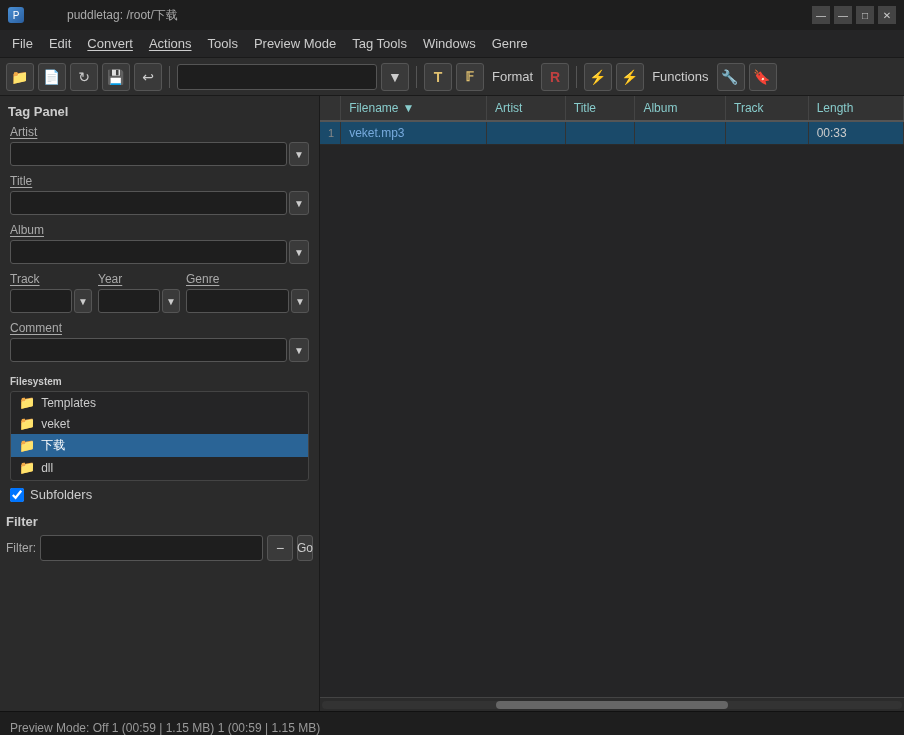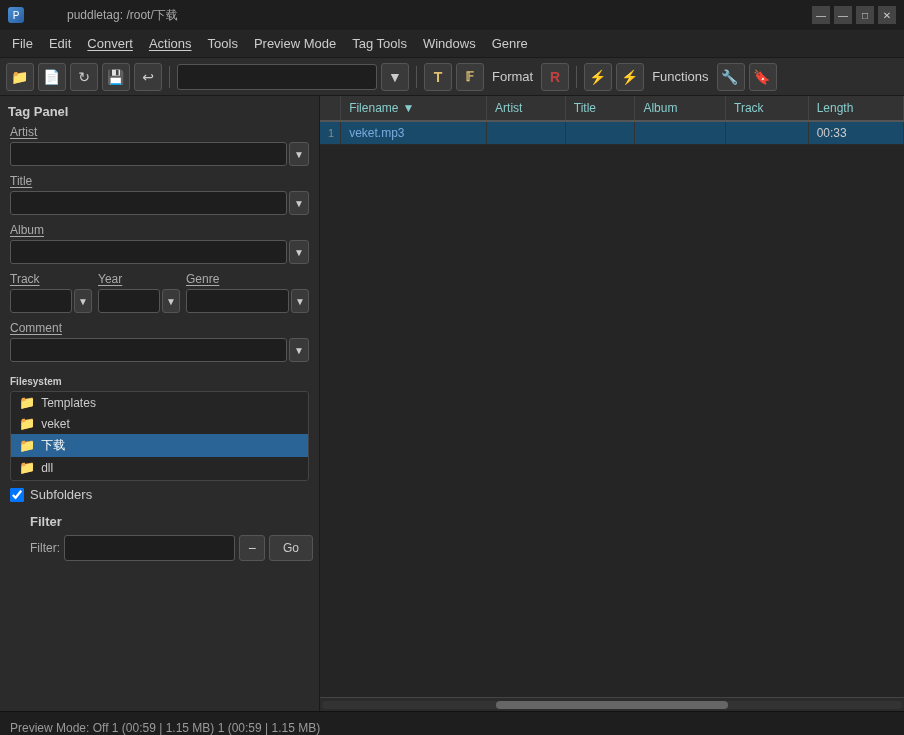--- a/index.html
+++ b/index.html
@@ -276,21 +276,20 @@
       padding: 6px 10px;
     }
     .checkbox {
       width: 14px;
       height: 14px;
       cursor: pointer;
     }
 
     .filter-section {
       padding: 6px 6px 4px;
-      margin-left: 24px;
     }
     .filter-title {
       font-size: 13px;
       color: #ccc;
       font-weight: bold;
       margin-bottom: 6px;
     }
     .filter-row {
       display: flex;
       align-items: center;
@@ -318,21 +317,21 @@
       border: 1px solid #555;
       color: #ccc;
       font-size: 14px;
       cursor: pointer;
       display: flex;
       align-items: center;
       justify-content: center;
       border-radius: 3px;
     }
     .filter-go {
-      width: 44px;
+      width: 16px;
       height: 26px;
       background: #3a3a3a;
       border: 1px solid #555;
       color: #ccc;
       font-size: 12px;
       cursor: pointer;
       display: flex;
       align-items: center;
       justify-content: center;
       border-radius: 3px;

